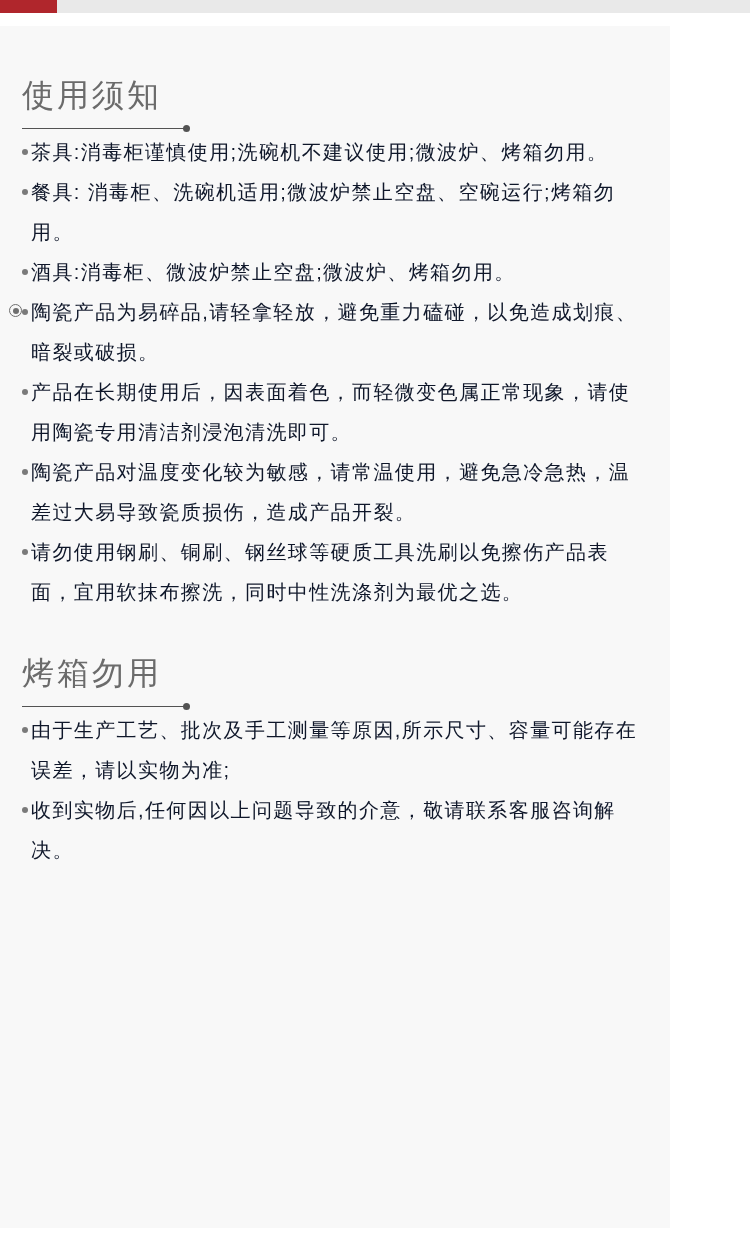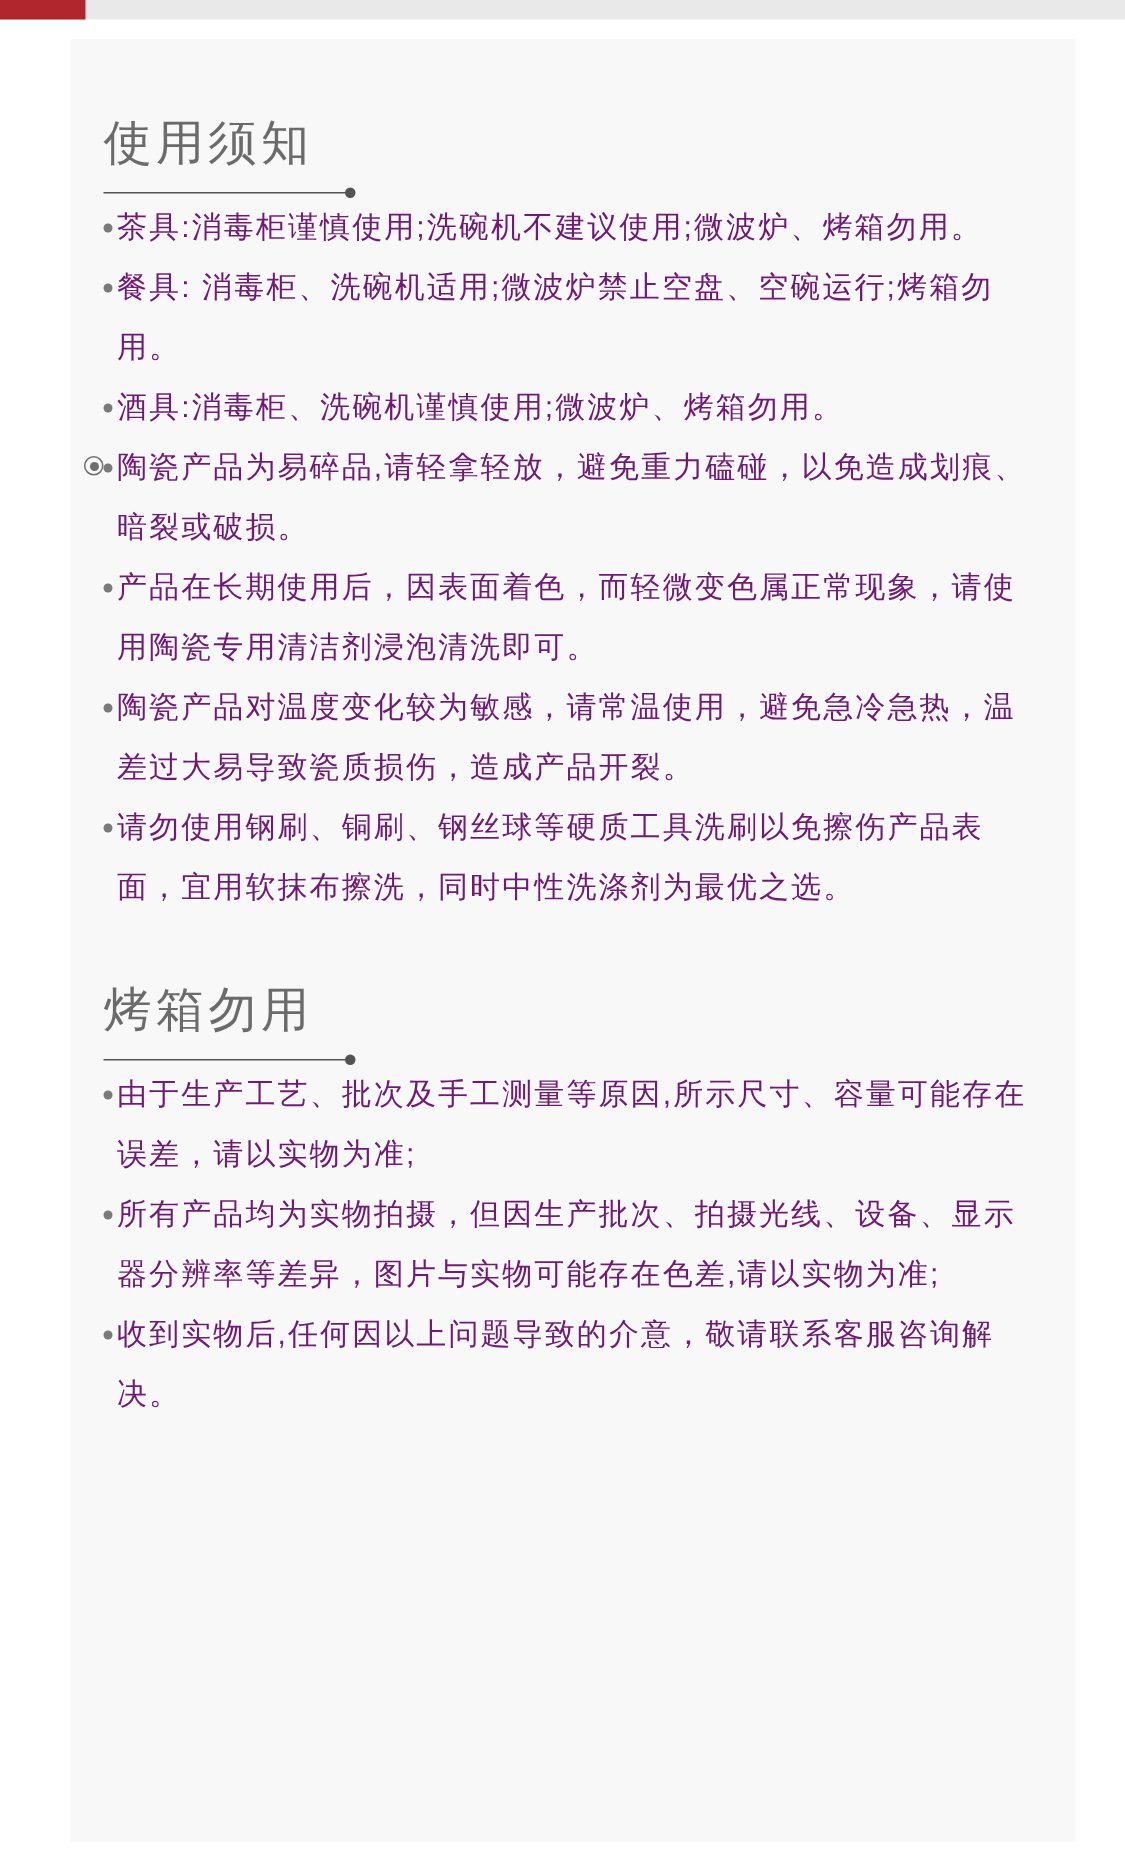--- a/index.html
+++ b/index.html
@@ -33,21 +33,20 @@
   .white-gap {
     height: 13px;
     background: #ffffff;
   }
   .card {
     width: 670px;
     height: 1202px;
     background: #f8f8f8;
     padding-top: 50px;
     overflow: hidden;
-    margin-left: 47px;
   }
   .section-title {
     margin: 0 0 0 22px;
     font-size: 32px;
     line-height: 38px;
     font-weight: 300;
     color: #6b6b6b;
     letter-spacing: 3px;
   }
   .title-rule {
@@ -67,21 +66,21 @@
     height: 7px;
     border-radius: 50%;
     background: #535353;
     margin-left: -1px;
     flex: none;
   }
   ul.notes {
     list-style: none;
     margin: 0;
     padding: 0;
-    color: #701a75;
+    color: #0f172a;
     font-size: 20px;
     line-height: 40px;
     letter-spacing: 1.4px;
     font-weight: 300;
   }
   ul.notes li {
     position: relative;
     padding: 0 20px 0 31px;
   }
   .dot-marker {
@@ -143,21 +142,21 @@
       <li>
         <span class="dot-marker"></span>
         <span>茶具:消毒柜谨慎使用;洗碗机不建议使用;微波炉、烤箱勿用。</span>
       </li>
       <li>
         <span class="dot-marker"></span>
         <span>餐具: 消毒柜、洗碗机适用;微波炉禁止空盘、空碗运行;烤箱勿用。</span>
       </li>
       <li>
         <span class="dot-marker"></span>
-        <span>酒具:消毒柜、洗碗机谨慎使用;微波炉、烤箱勿用。</span>
+        <span>酒具:消毒柜、微波炉禁止空盘;微波炉、烤箱勿用。</span>
       </li>
       <li>
         <span class="circled-marker">
             <span class="inner"></span>
           </span>
       </li>
     </ul>
 
     <ul class="notes group-b">
       <li>
@@ -184,24 +183,20 @@
       <span class="end-dot"></span>
     </div>
 
     <ul class="notes tips-list">
       <li>
         <span class="dot-marker"></span>
         <span>由于生产工艺、批次及手工测量等原因,所示尺寸、容量可能存在误差，请以实物为准;</span>
       </li>
       <li>
         <span class="dot-marker"></span>
-        <span>所有产品均为实物拍摄，但因生产批次、拍摄光线、设备、显示器分辨率等差异，图片与实物可能存在色差,请以实物为准;</span>
-      </li>
-      <li>
-        <span class="dot-marker"></span>
         <span>收到实物后,任何因以上问题导致的介意，敬请联系客服咨询解决。</span>
       </li>
     </ul>
 
   </div>
 
   <div class="bottom-gap"></div>
 
 </div>
 

